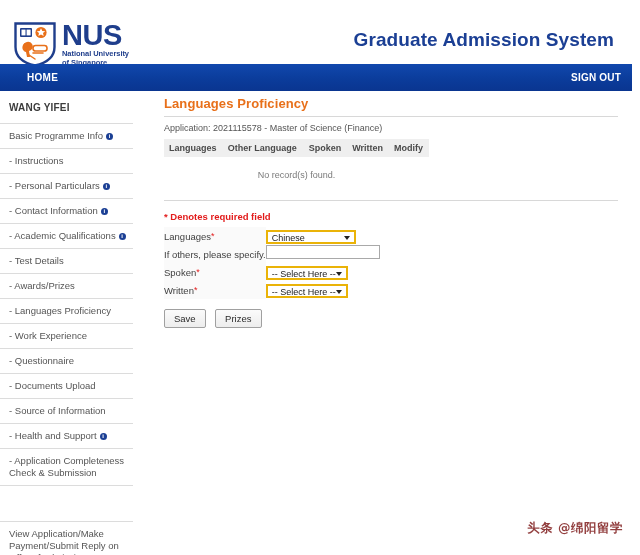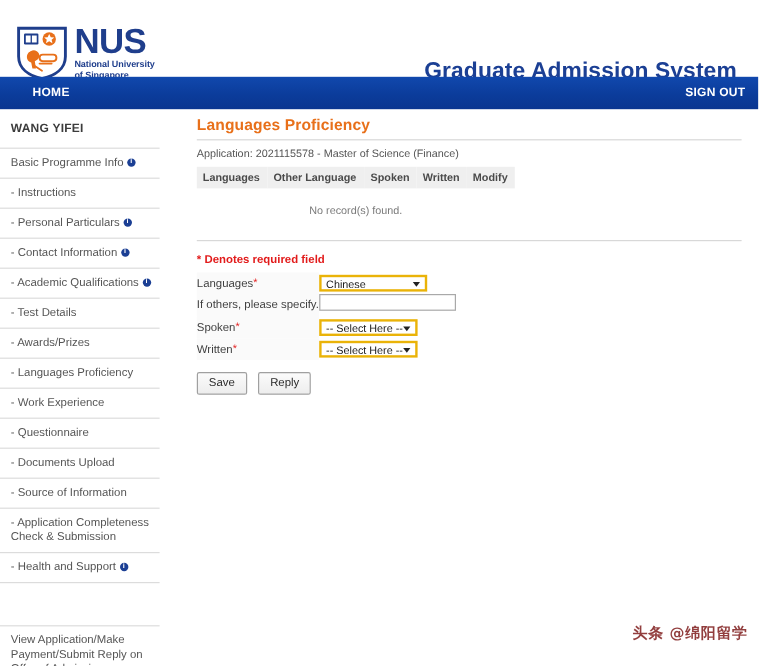--- a/index.html
+++ b/index.html
@@ -60,21 +60,20 @@
     letter-spacing: -0.05px;
   }
   #system-title {
     position: absolute;
     right: 18px; top: 17px;
     font-family: "Liberation Sans", sans-serif;
     font-weight: bold;
     font-size: 19px;
     color: #1b3f94;
     letter-spacing: 0.1px;
-    margin-top: 20px;
   }
 
   
   #navbar {
     position: absolute;
     left: 0; top: 64px;
     width: 632px; height: 27px;
     background: #0b3c9b;
     background: linear-gradient(180deg,#1148ad 0%, #0b3c9b 55%, #0a3590 100%);
   }
@@ -344,22 +343,22 @@
         <div class="side-item"><span class="ilabel">- Personal Particulars</span><span class="info-dot"></span></div>
         <div class="side-item"><span class="ilabel">- Contact Information</span><span class="info-dot"></span></div>
         <div class="side-item"><span class="ilabel">- Academic Qualifications</span><span class="info-dot"></span></div>
         <div class="side-item"><span class="ilabel">- Test Details</span></div>
         <div class="side-item"><span class="ilabel">- Awards/Prizes</span></div>
         <div class="side-item"><span class="ilabel">- Languages Proficiency</span></div>
         <div class="side-item"><span class="ilabel">- Work Experience</span></div>
         <div class="side-item"><span class="ilabel">- Questionnaire</span></div>
         <div class="side-item"><span class="ilabel">- Documents Upload</span></div>
         <div class="side-item"><span class="ilabel">- Source of Information</span></div>
+        <div class="side-item"><span class="ilabel">- Health and Support</span><span class="info-dot"></span></div>
         <div class="side-item"><span class="ilabel">- Application Completeness Check &amp; Submission</span></div>
-        <div class="side-item"><span class="ilabel">- Health and Support</span><span class="info-dot"></span></div>
         <div class="side-item spacer"><span class="ilabel"></span></div>
         <div class="side-item"><span class="ilabel">View Application/Make Payment/Submit Reply on Offer of Admission</span></div>
       </div>
   </div>
 
   <div id="main">
 
     <div id="page-title">Languages Proficiency</div>
     <div class="hrule"></div>
 
@@ -410,21 +409,21 @@
           <td class="flabel"><span>Written</span><span class="req-star">*</span></td>
           <td class="fctl">
             <div class="selbox med"><span>-- Select Here --</span><span class="arrow"></span></div>
           </td>
         </tr>
       </tbody>
     </table>
 
     <div id="btn-row">
       <span class="btn">Save</span>
-      <span class="btn">Reply</span>
+      <span class="btn">Prizes</span>
     </div>
 
   </div>
 
   <div id="right-gutter"></div>
 
   <div id="watermark">头条 @绵阳留学</div>
 
 </div>
 

